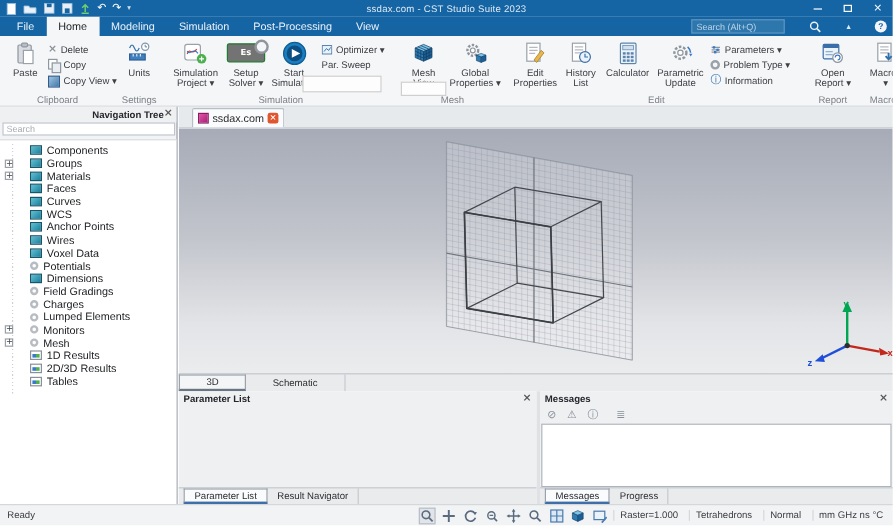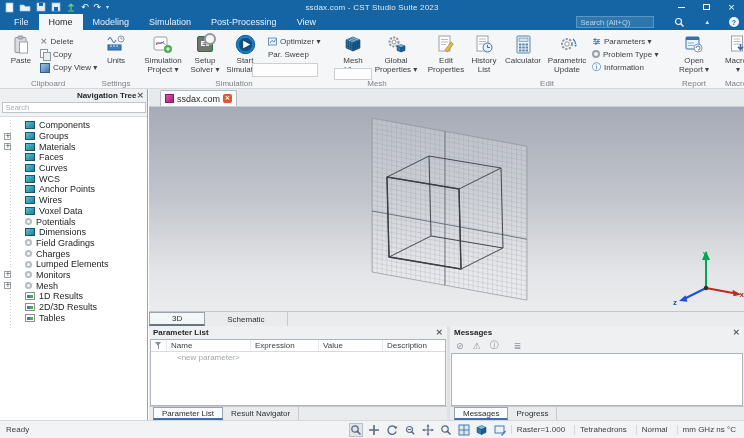--- a/index.html
+++ b/index.html
@@ -39,21 +39,21 @@
   .smallbtn{display:flex;align-items:center;gap:3px;font-size:8px;color:#3e4146;height:12px;padding:0 2px;white-space:nowrap}
   .artifact{position:absolute;background:#fdfdfd;border:1px solid #cfcfcf;z-index:3}
 
   
   .i-x{color:#8a9098;font-size:9px;font-weight:bold;line-height:9px}
   .i-copy{position:relative;width:10px;height:11px;flex:0 0 10px}
   .i-copy::before{content:"";position:absolute;left:0;top:0;width:6px;height:7px;border:1px solid #8f969e;background:#fff}
   .i-copy::after{content:"";position:absolute;left:3px;top:3px;width:6px;height:7px;border:1px solid #8f969e;background:#e9eef3}
   .i-copyview{position:relative;width:10px;height:11px;flex:0 0 10px}
   .i-copyview::before{content:"";position:absolute;left:0;top:1px;width:8px;height:8px;background:linear-gradient(135deg,#9fc4e2,#4479ab);border:1px solid #2d5d8c}
-  .solverbox{width:16px;height:16px;background:#737373;border:1px solid #217a31;color:#fff;font-size:7px;font-weight:bold;display:flex;align-items:center;justify-content:center;border-radius:2px;position:relative}
+  .solverbox{width:32px;height:16px;background:#737373;border:1px solid #217a31;color:#fff;font-size:7px;font-weight:bold;display:flex;align-items:center;justify-content:center;border-radius:2px;position:relative}
   .solverbox::after{content:"";position:absolute;right:-4px;top:-4px;width:8px;height:8px;border-radius:50%;border:2px solid #8f969e;background:#f5f6f7}
   .i-info{color:#2e6fae;font-size:9px;line-height:9px}
   .i-problem{width:8px;height:8px;border-radius:50%;border:2px solid #9aa1a9;flex:0 0 8px}
 
   
   .main{position:absolute;top:89px;left:0;right:0;bottom:18px}
   .nav{position:absolute;left:0;top:0;bottom:0;width:148px;background:#f2f3f5;border-right:1px solid #9aa1a8}
   .nav-header{height:13px;display:flex;align-items:center;justify-content:flex-end;padding:0 3px;font-size:8px;font-weight:bold;color:#24262a;background:#eef0f2}
   .panel-x{color:#555;font-size:9px;line-height:9px}
   .nav-search{display:block;width:144px;margin:0 auto;height:11px;border:1px solid #bfc4ca;background:#fff;font-size:7.5px;padding:0 3px;color:#333;font-family:"Liberation Sans",sans-serif}
@@ -578,32 +578,20 @@
       <div class="vtab active">3D</div>
       <div class="vtab plain">Schematic</div>
     </div>
 
     <div class="bpanels">
       <div class="ppanel">
         <div class="pheader">
           <span>Parameter List</span>
           <span class="panel-x glyph">×</span>
         </div>
-        <div class="ptable">
-          <div class="thead">
-            <div class="th" style="width:16px;padding-left:0">
-                <span class="funnel"></span>
-              </div>
-            <div class="th" style="width:84px">Name</div>
-            <div class="th" style="width:68px">Expression</div>
-            <div class="th" style="width:64px">Value</div>
-            <div class="th" style="flex:1;border-right:none">Description</div>
-          </div>
-          <div class="newrow">&lt;new parameter&gt;</div>
-        </div>
         <div class="btabs">
           <div class="btab active">Parameter List</div>
           <div class="btab plain">Result Navigator</div>
         </div>
       </div>
 
       <div class="pdivider"></div>
 
       <div class="mpanel">
         <div class="pheader">

